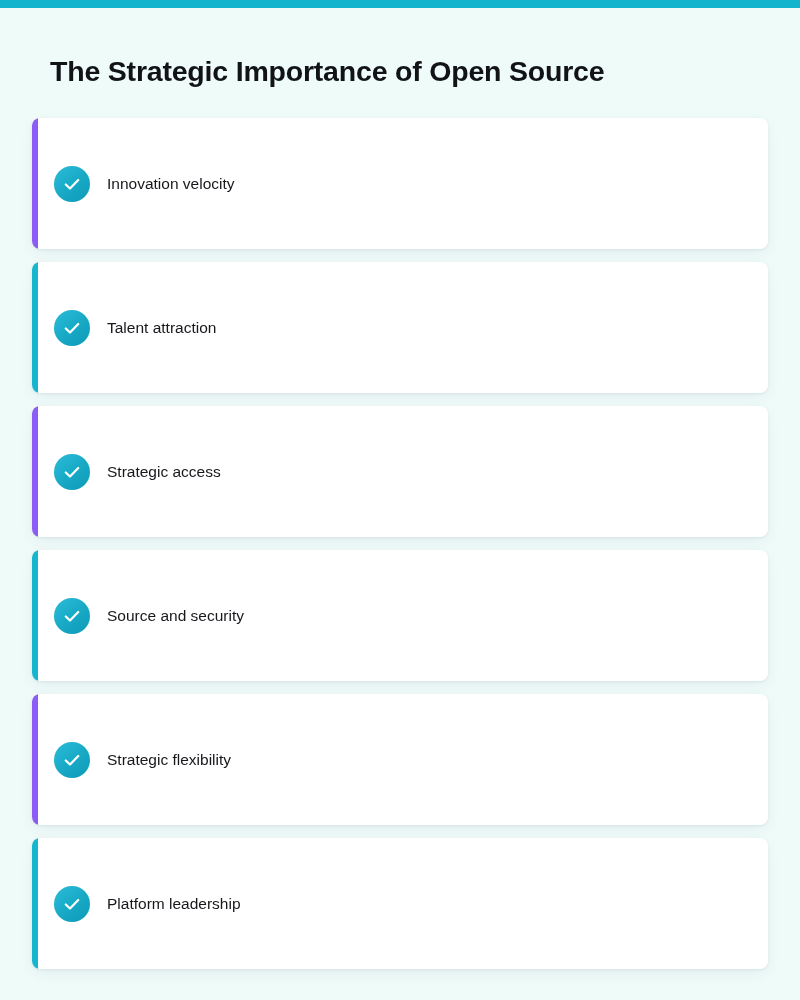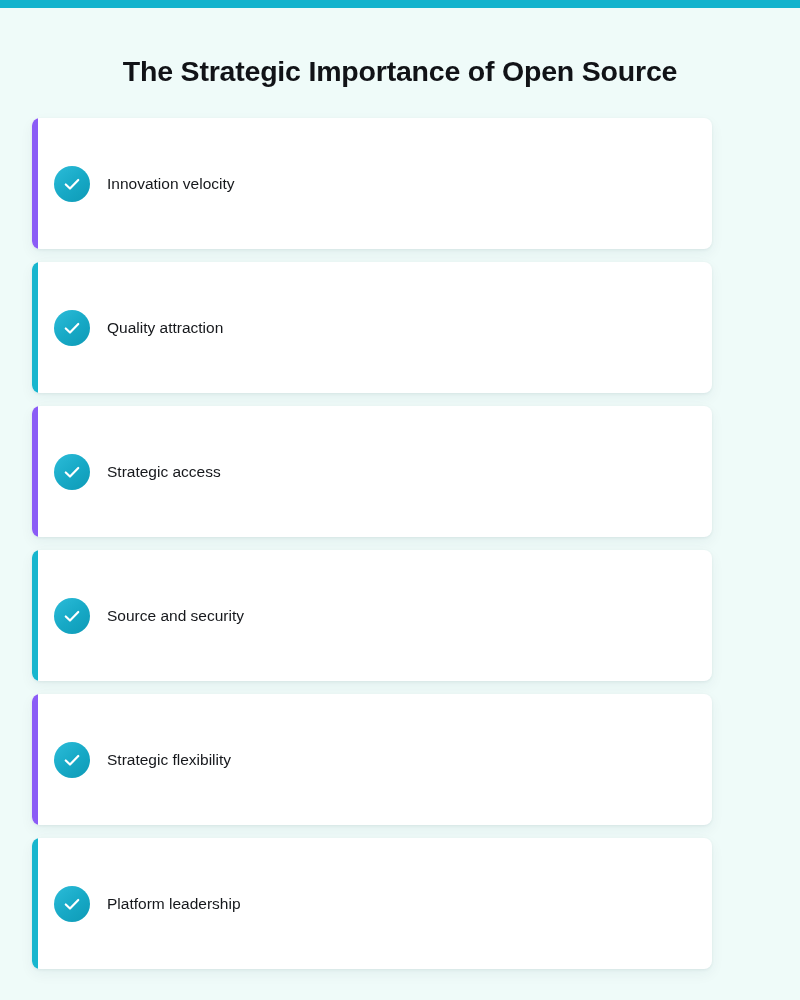--- a/index.html
+++ b/index.html
@@ -30,29 +30,28 @@
     position: absolute;
     top: 31px;
     left: 50px;
     width: 700px;
     font-size: 28.5px;
     font-weight: bold;
     color: #111317;
     letter-spacing: -0.2px;
     line-height: 42px;
     white-space: nowrap;
-    text-align: center;
   }
 
   
   .card-list {
     position: absolute;
     top: 118px;
     left: 32px;
-    width: 680px;
+    width: 736px;
   }
 
   .card {
     position: relative;
     box-sizing: border-box;
     height: 131px;
     margin-bottom: 13px;
     background: #ffffff;
     border-radius: 8px;
     box-shadow: 0 1px 3px rgba(16, 60, 70, 0.07),
@@ -126,21 +125,21 @@
   </div>
 
   <div class="card">
     <span class="card-accent accent-teal"></span>
     <div class="card-body">
       <span class="check-badge">
         <svg viewBox="0 0 24 24" fill="none" stroke="#ffffff" stroke-width="2.6" stroke-linecap="round" stroke-linejoin="round" aria-hidden="true">
           <polyline points="4.5,12.6 9.6,17.5 19.5,7.2"></polyline>
         </svg>
       </span>
-      <span class="card-label">Quality attraction</span>
+      <span class="card-label">Talent attraction</span>
     </div>
   </div>
 
   <div class="card">
     <span class="card-accent accent-purple"></span>
     <div class="card-body">
       <span class="check-badge">
         <svg viewBox="0 0 24 24" fill="none" stroke="#ffffff" stroke-width="2.6" stroke-linecap="round" stroke-linejoin="round" aria-hidden="true">
           <polyline points="4.5,12.6 9.6,17.5 19.5,7.2"></polyline>
         </svg>

